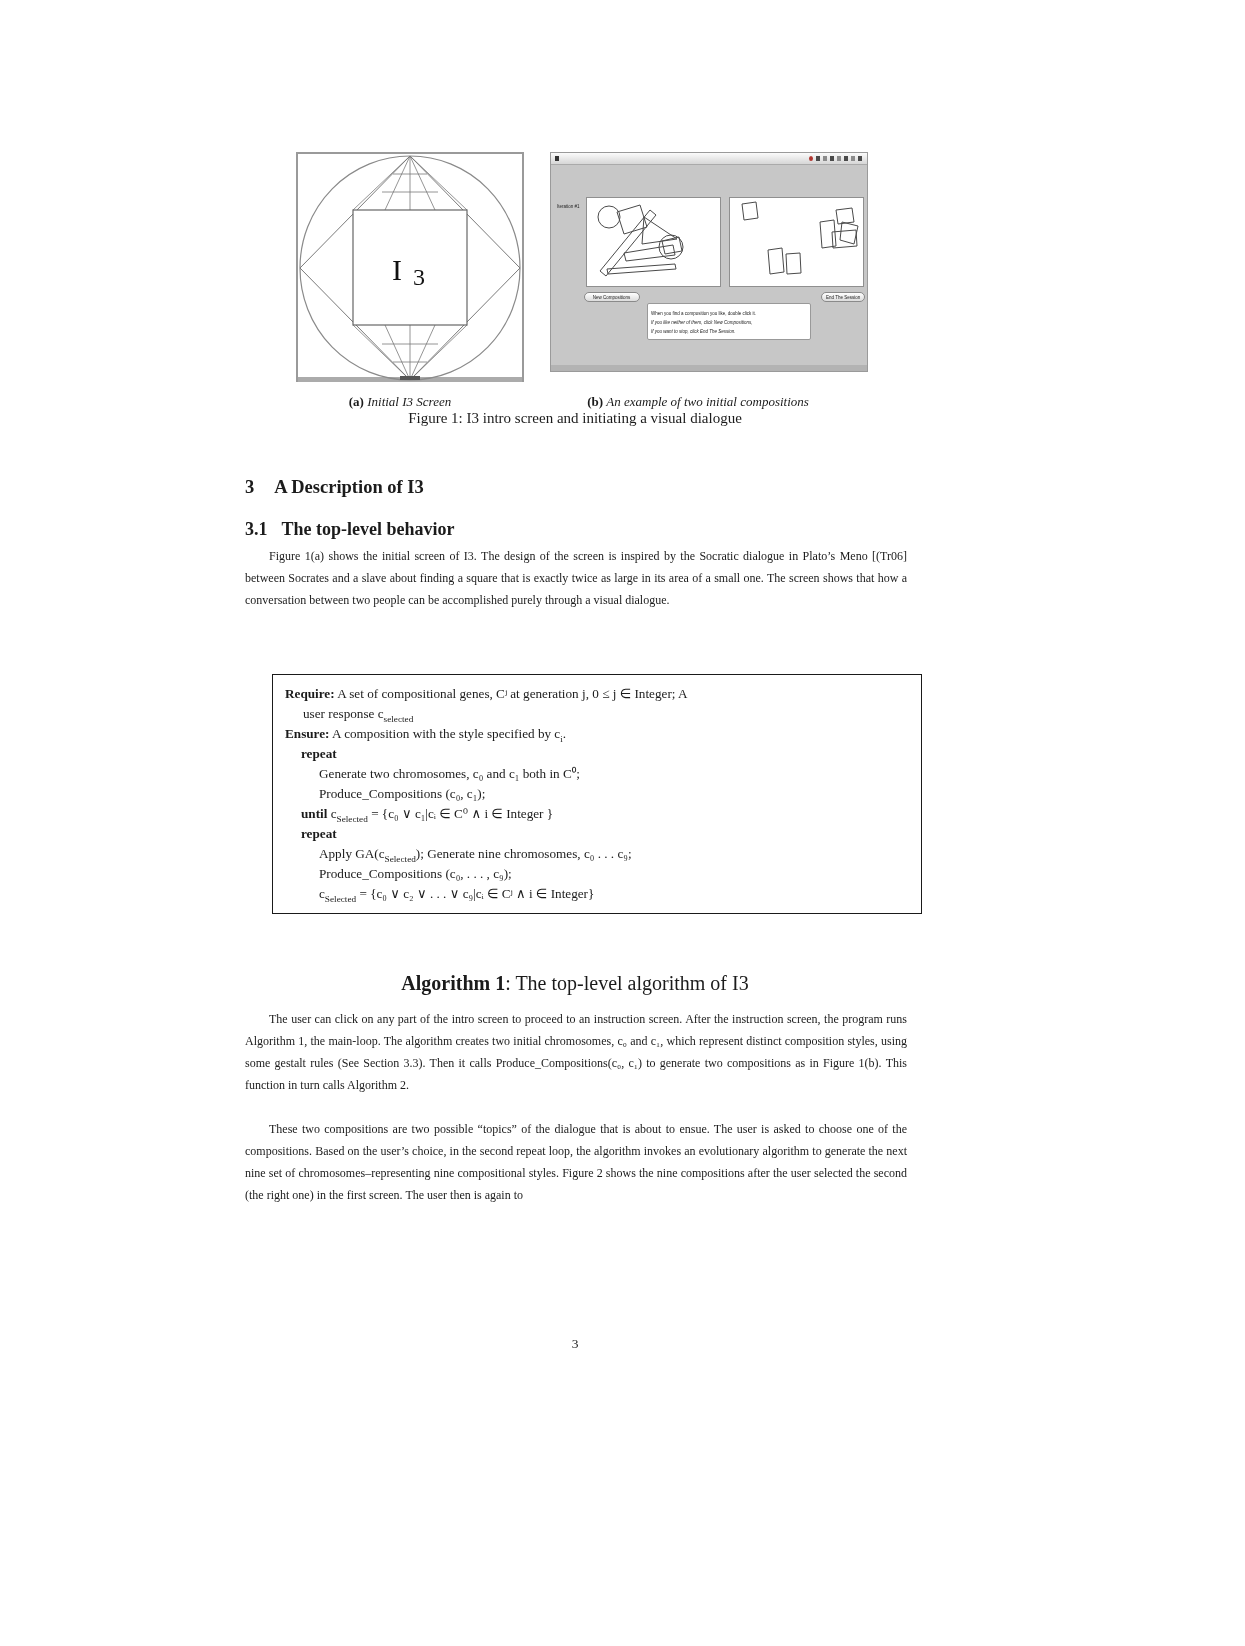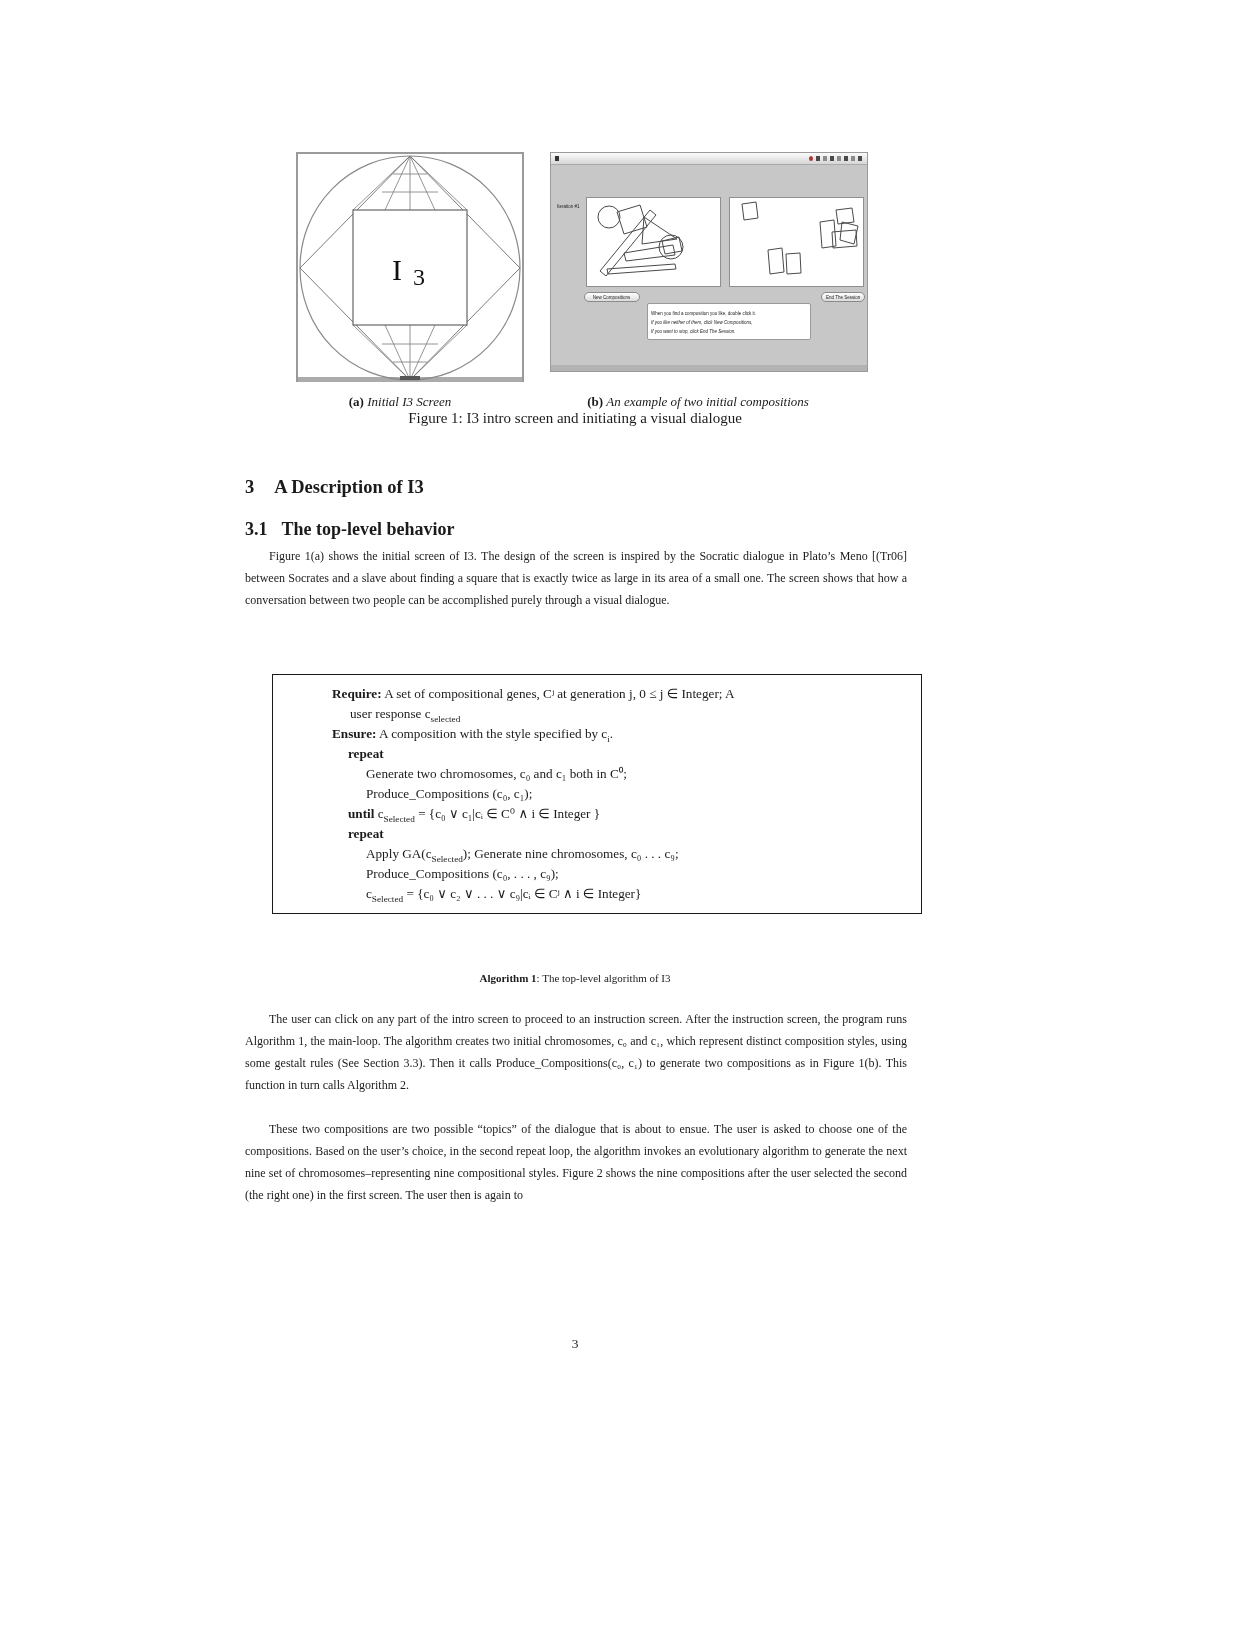--- a/index.html
+++ b/index.html
@@ -55,27 +55,27 @@
   .sec31 .sec-num{margin-right:14px;}
   .para{position:absolute;left:245px;width:662px;font-size:12px;line-height:22px;
         text-align:justify;text-indent:24px;}
   .p1{top:545px;}
   .p2{top:1008px;}
   .p3{top:1118px;}
 
   
   .alg-box{position:absolute;left:272px;top:674px;width:650px;box-sizing:border-box;
            border:1.5px solid #1a1a1a;background:#fff;padding:9px 12px;font-size:13.2px;}
-  .alg-line{height:20px;line-height:20px;white-space:nowrap;margin-left:47px;}
+  .alg-line{height:20px;line-height:20px;white-space:nowrap;}
   .alg-line sub{font-size:70%;}
   .i0{padding-left:0;}
   .ic{padding-left:18px;}
   .i1{padding-left:16px;}
   .i2{padding-left:34px;}
-  .alg-cap{position:absolute;left:245px;top:972px;width:660px;text-align:center;font-size:11px;}
+  .alg-cap{position:absolute;left:245px;top:972px;width:660px;text-align:center;font-size:20px;}
 
   .page-num{position:absolute;left:245px;top:1336px;width:660px;text-align:center;font-size:13.5px;}
 </style>
 </head>
 <body>
 
 <div class="page">
 
   <div class="fig-a">
     <svg width="228" height="232" viewBox="0 0 228 232">

